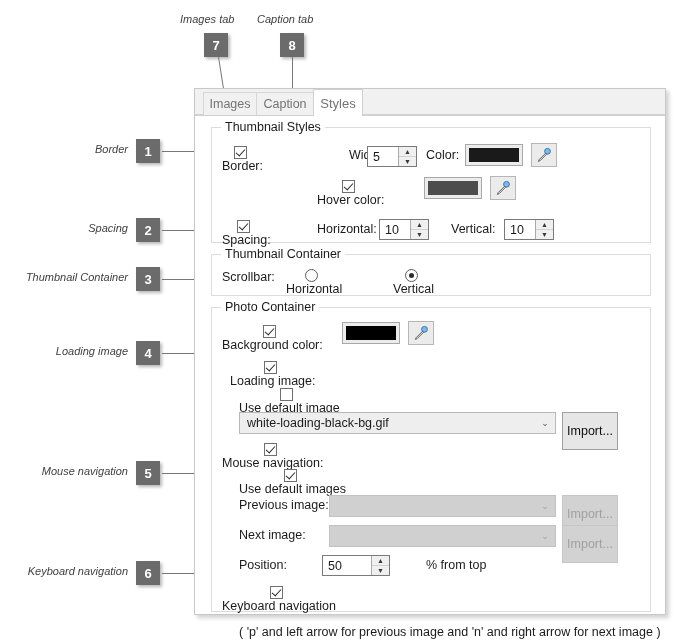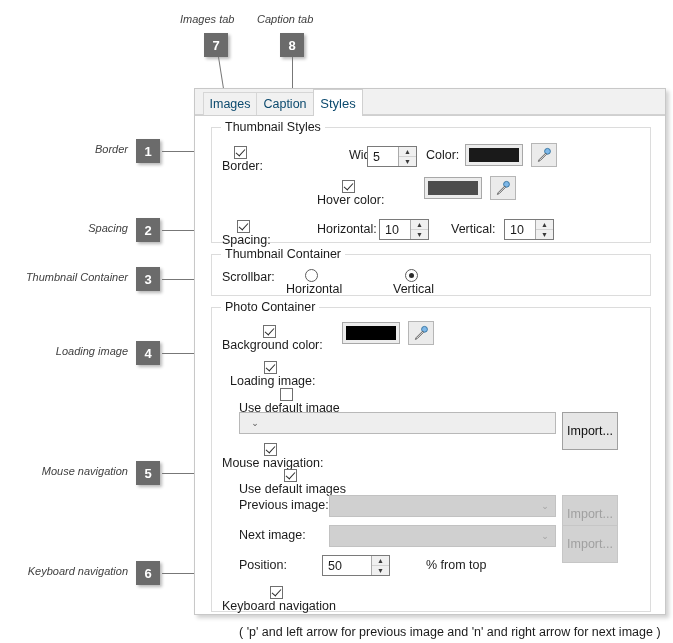--- a/index.html
+++ b/index.html
@@ -70,21 +70,21 @@
   }
   .tab {
     position: absolute;
     top: 3px;
     height: 23px;
     box-sizing: border-box;
     background: #f1f1f1;
     border: 1px solid #d6d6d6;
     border-bottom: none;
     font-size: 12.5px;
-    color: #0c4a6e;
+    color: #737373;
     display: flex;
     align-items: center;
     justify-content: center;
     padding: 0 9px;
   }
   .tab.active {
     background: #ffffff;
     top: 0px;
     height: 27px;
     border-color: #d0d0d0;
@@ -425,20 +425,21 @@
 
       <div class="row" style="left:10px; top:53px;margin-left:8px;">
         <div class="cb checked"></div>
         <span class="lbl">Loading image:</span>
       </div>
       <div class="row" style="left:27px; top:80px;">
         <div class="cb"></div>
         <span class="lbl">Use default image</span>
       </div>
       <div class="combo" style="position:absolute; left:27px; top:104px; width:317px;">
+        <span class="txt">white-loading-black-bg.gif</span>
         <span class="arrow">⌄</span>
       </div>
       <div class="btn" style="position:absolute; left:350px; top:104px; width:56px;">
         <span>Import...</span>
       </div>
 
       <div class="row" style="left:10px; top:135px;">
         <div class="cb checked"></div>
         <span class="lbl">Mouse navigation:</span>
       </div>

